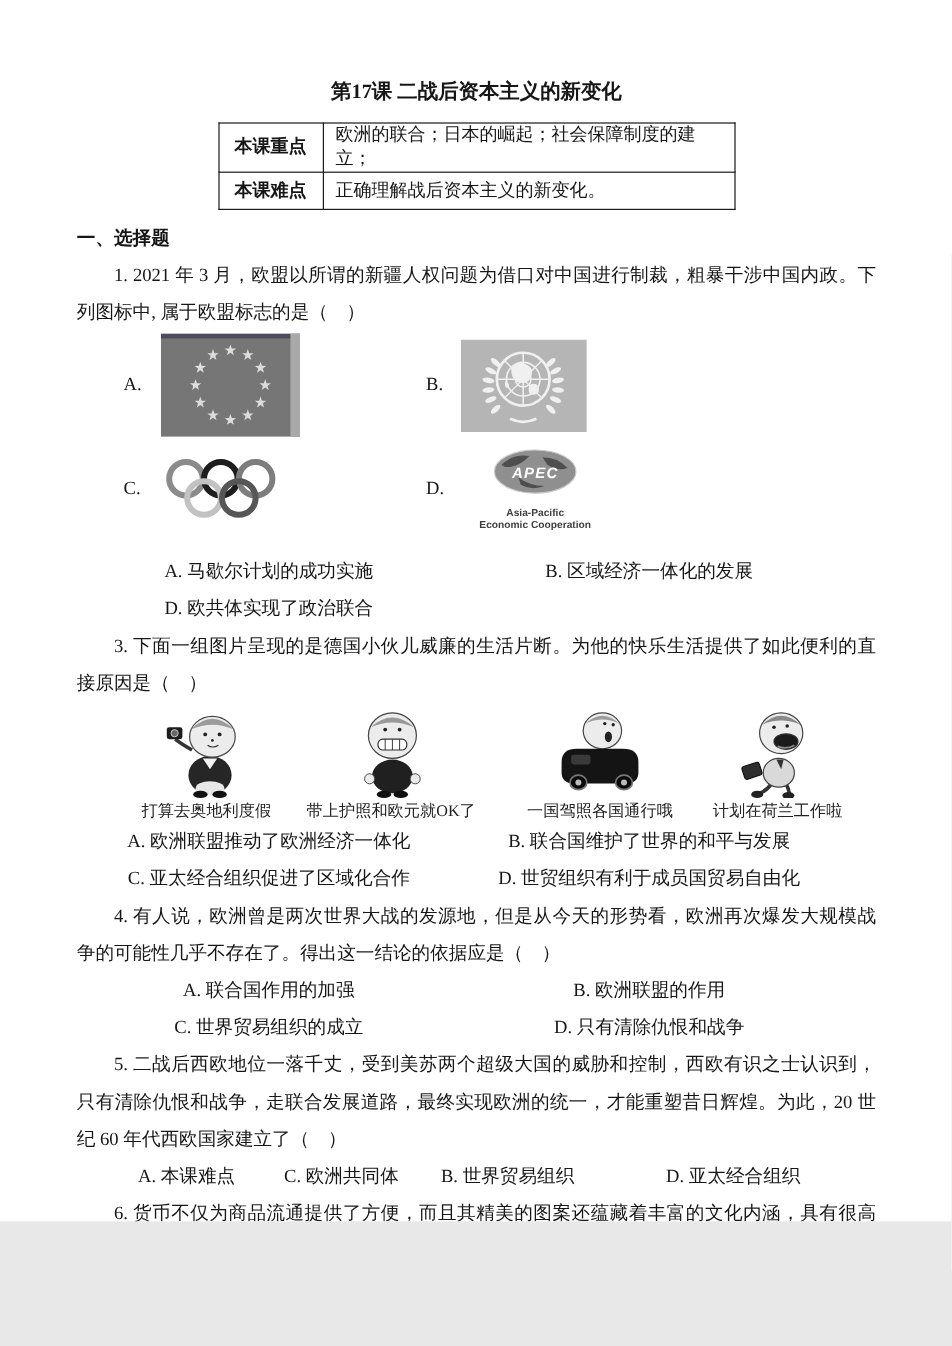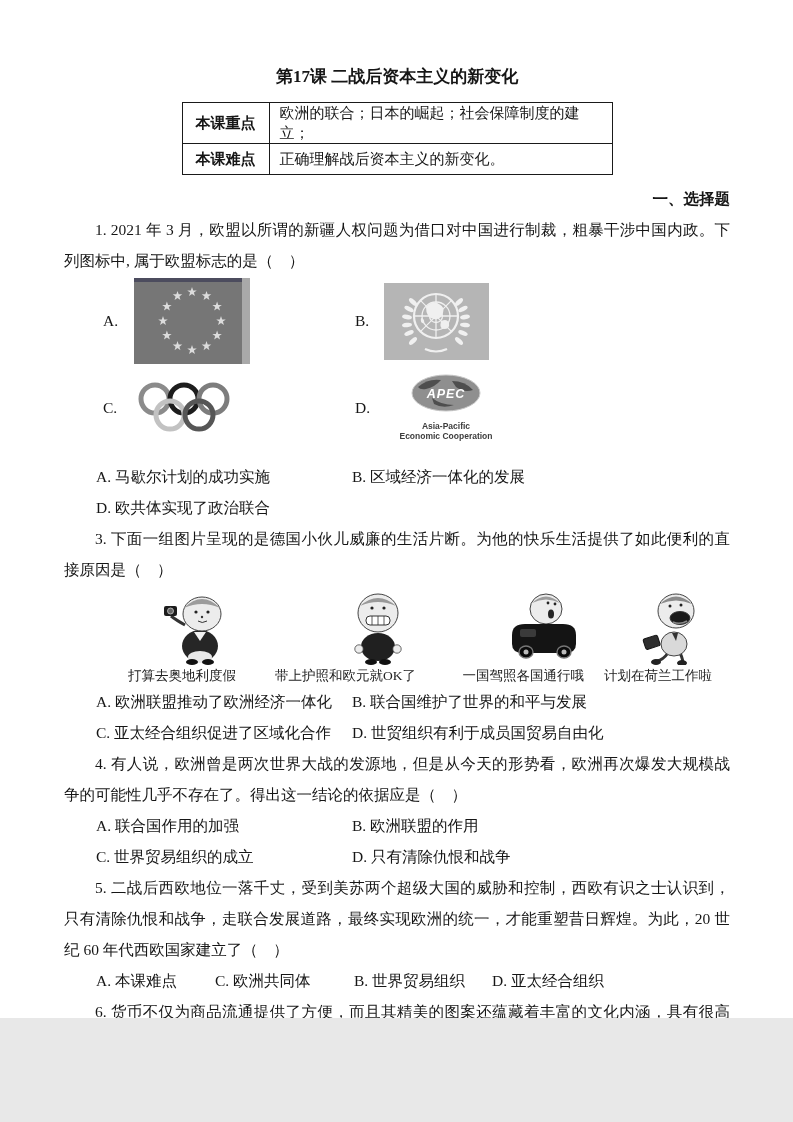--- a/index.html
+++ b/index.html
@@ -11,38 +11,38 @@
   }
   .content { padding:62px 63px 0 64px; }
 
   .title { margin:0 0 10px 0; font-size:17px; font-weight:bold; text-align:center; line-height:30px; }
 
   .info-table { border-collapse:collapse; margin:0 auto; }
   .info-table td { border:1px solid #1a1a1a; height:30px; font-size:15px; line-height:20px; }
   .t-label { width:78px; text-align:center; font-weight:bold; padding:0 4px;margin-top:48px; }
   .t-content { width:322px; padding:0 10px; }
 
-  .section { font-weight:bold; margin-top:9px; line-height:30px;text-align:right; }
+  .section { font-weight:bold; margin-top:9px; line-height:30px; }
 
   .stem { margin:0; text-indent:2em; text-align:justify; }
 
   .opts2 { display:grid; grid-template-columns:256px auto; padding-left:32px; }
   .opts4 { display:grid; grid-template-columns:119px 139px 138px auto; padding-left:32px; }
-  .opts2 span, .opts4 span { line-height:31px; white-space:nowrap; }
+  .opts2 span, .opts4 span { line-height:31px; white-space:nowrap;text-align:center; }
 
   .q1-images { position:relative; height:183px; margin-top:2px; }
   .abs { position:absolute; }
   .imglabel { position:absolute; line-height:20px; }
 
   .apec-wrap { width:100px; text-align:center; }
   .apec-line { font-size:8.5px; line-height:9.5px; font-weight:bold; color:#3d3d3d;
                font-family:"Liberation Sans","DejaVu Sans",sans-serif; }
 
   .cartoons { display:flex; padding-left:44px; margin-top:4px; }
-  .cartoon { display:flex; flex-direction:column; align-items:flex-end; }
+  .cartoon { display:flex; flex-direction:column; align-items:center; }
   .cartoon.c1 { width:128px; } .cartoon.c2 { width:180px; }
   .cartoon.c3 { width:168px; } .cartoon.c4 { width:128px; }
   .caption { font-size:13.5px; line-height:21px; white-space:nowrap; color:#222; }
 </style>
 </head>
 <body>
 
 <div class="page">
   <div class="content">
 

